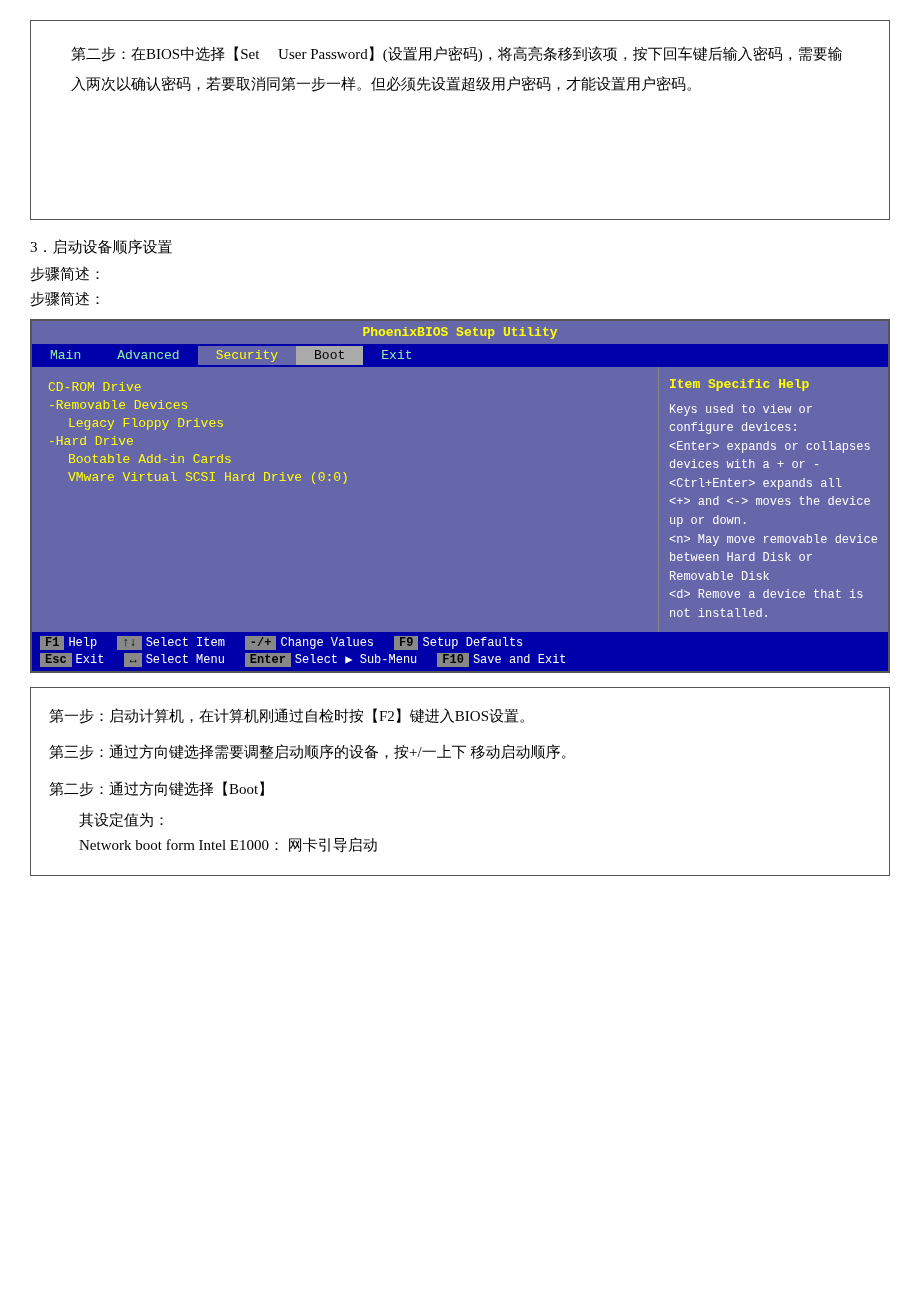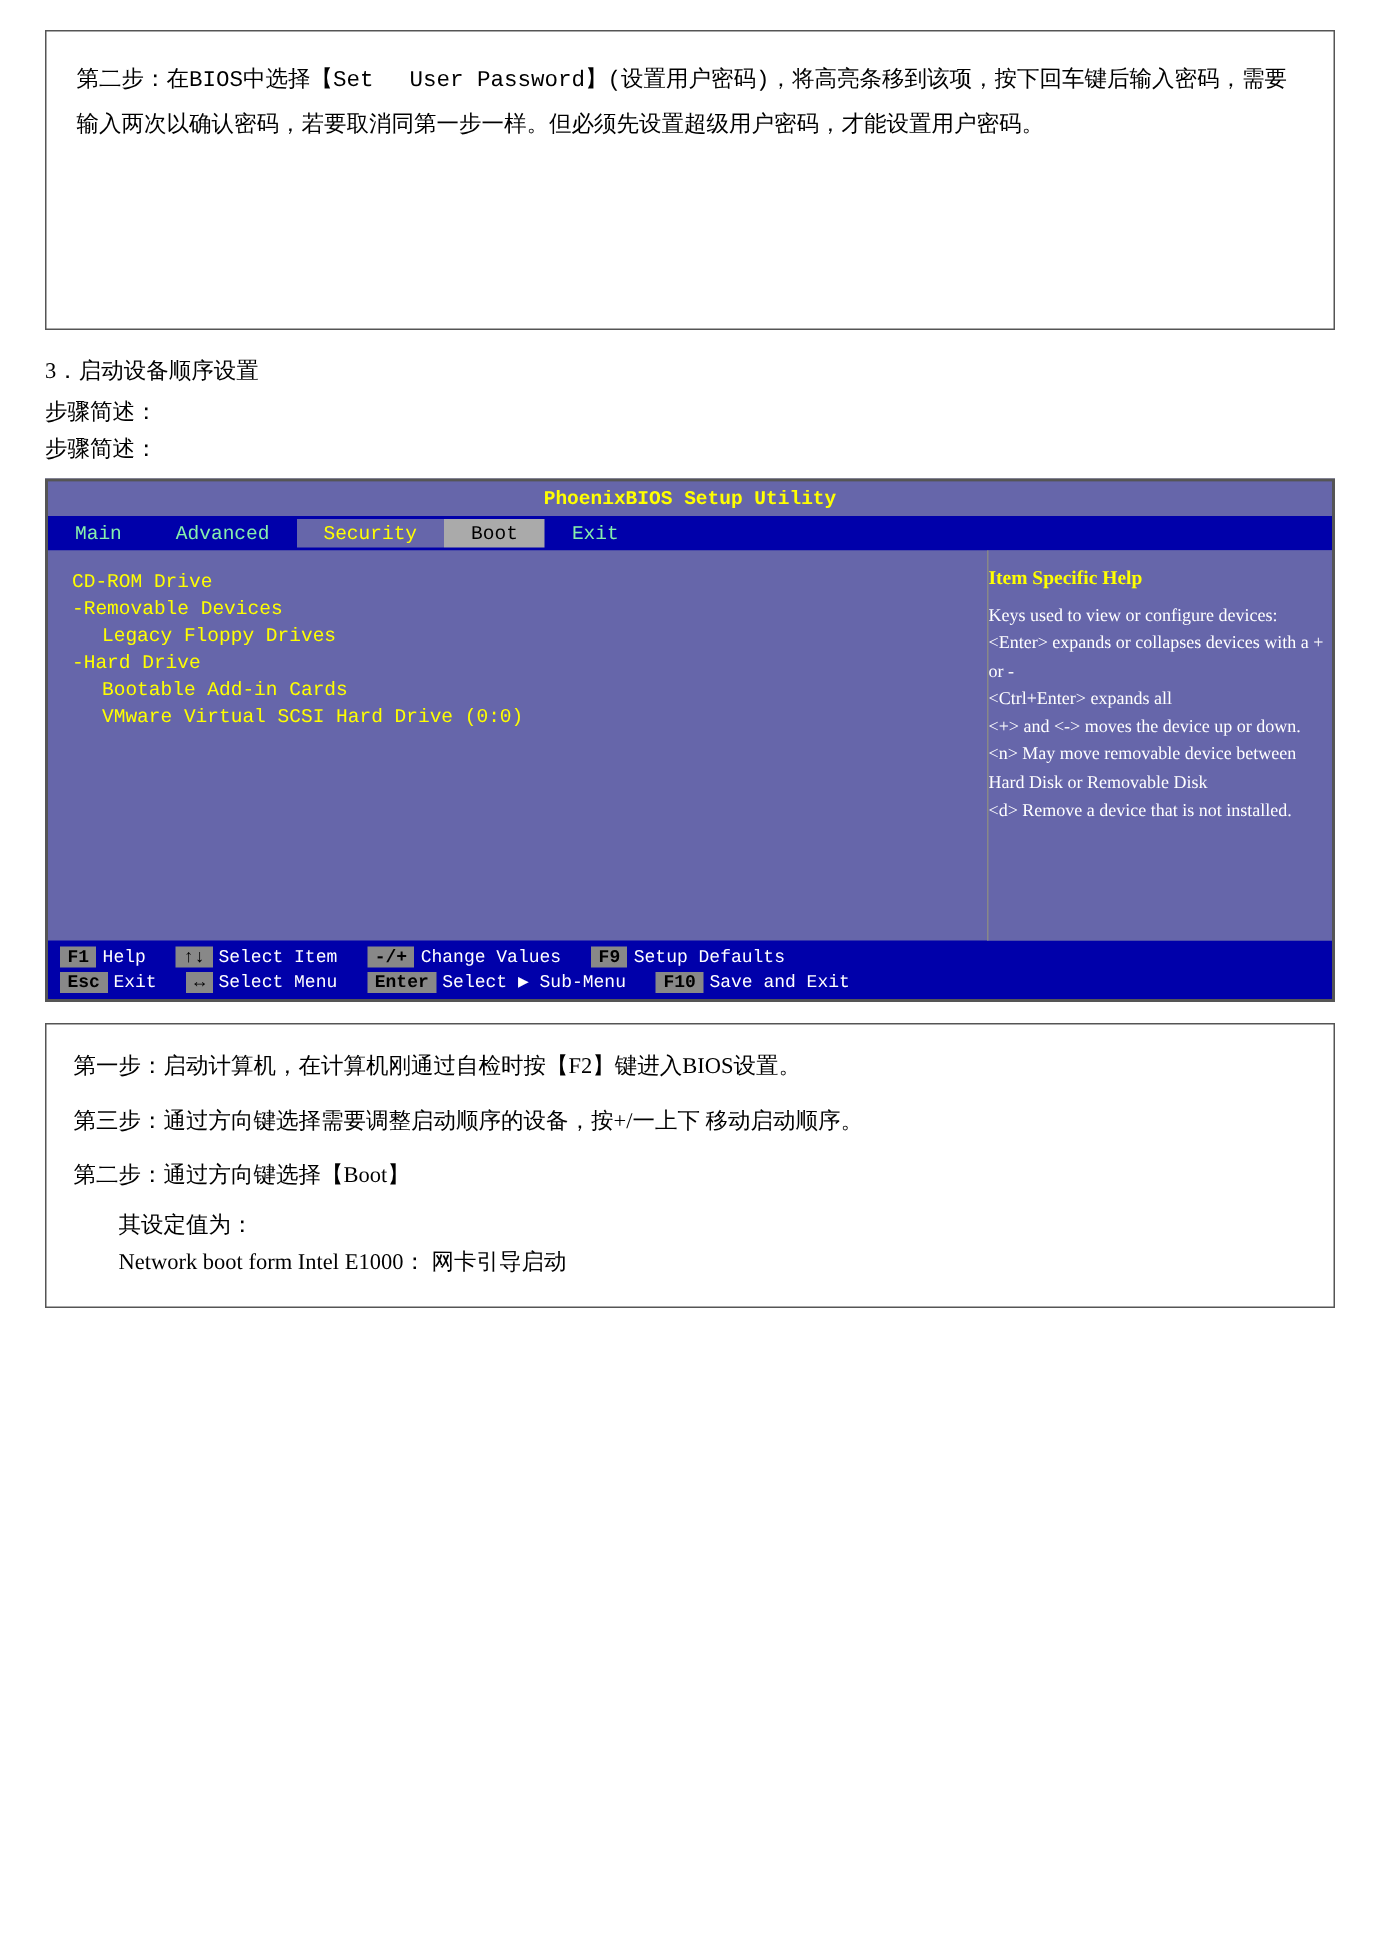--- a/index.html
+++ b/index.html
@@ -9,24 +9,23 @@
       font-size: 15px;
       color: #000;
       width: 920px;
       min-height: 1302px;
     }
     .page-wrapper {
       padding: 20px 30px;
     }
     .top-section {
       border: 1px solid #555;
-      padding: 18px 20px;
+      padding: 18px 40px;
       margin-bottom: 18px;
       min-height: 200px;
-      font-family: Liberation Mono, monospace;
     }
     .top-text {
       line-height: 2;
       color: #000;
     }
     .section-title {
       font-size: 15px;
       margin-bottom: 8px;
       color: #000;
     }
@@ -79,25 +78,24 @@
     }
     .bios-left {
       flex: 1;
       padding: 10px 16px;
       color: #fff;
     }
     .bios-right {
       width: 230px;
       background: #6666aa;
       border-left: 1px solid #888;
-      padding: 8px 0;
+      padding: 8px 10px;
       color: #fff;
       font-size: 12px;
       line-height: 1.5;
-      font-family: Liberation Serif, serif;
     }
     .bios-right-title {
       color: #ffff00;
       font-weight: bold;
       margin-bottom: 6px;
       font-size: 13px;
     }
     .bios-boot-item {
       color: #ffff00;
       margin: 3px 0;
@@ -126,21 +124,21 @@
     .bios-footer-line {
       display: flex;
       flex-direction: row;
       gap: 20px;
       color: #fff;
       font-size: 12px;
       font-family: "Courier New", Courier, monospace;
     }
     .bios-footer-seg {
       display: flex;
-      align-items: center;
+      align-items: flex-end;
       gap: 4px;
     }
     .f-key {
       background: #888;
       color: #000;
       padding: 0 5px;
       font-weight: bold;
       font-size: 12px;
     }
     .bios-help-text {

